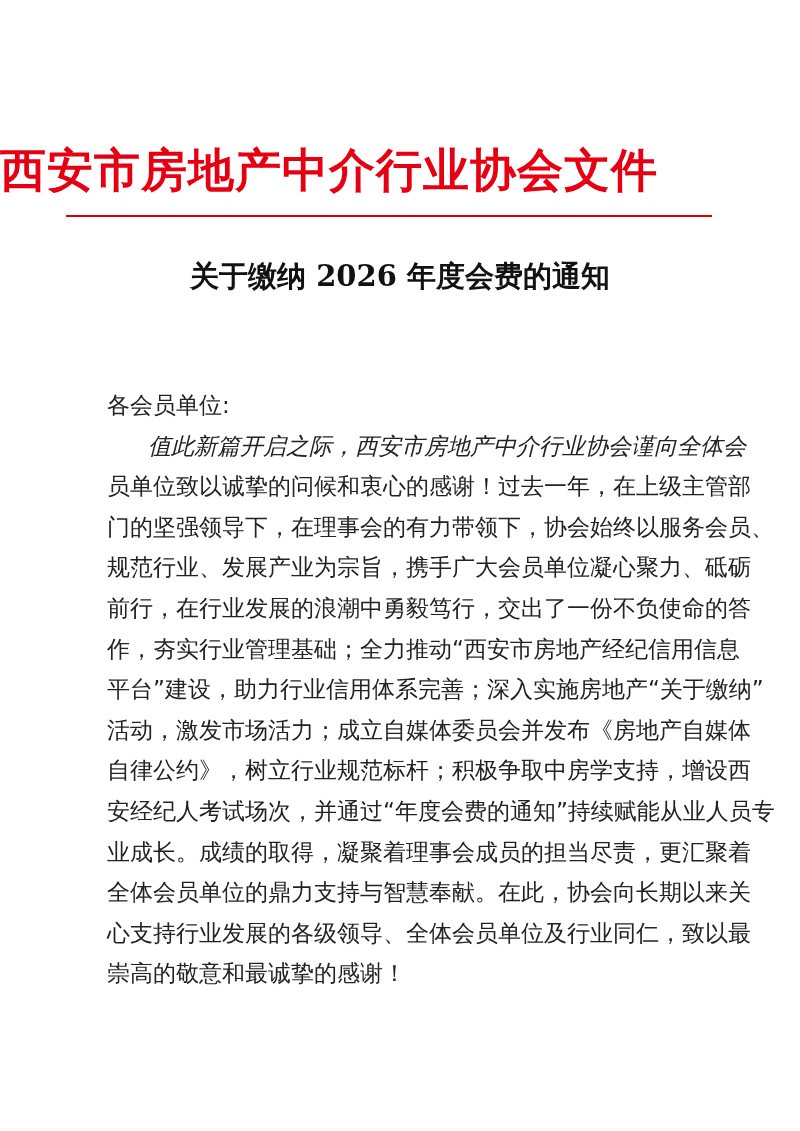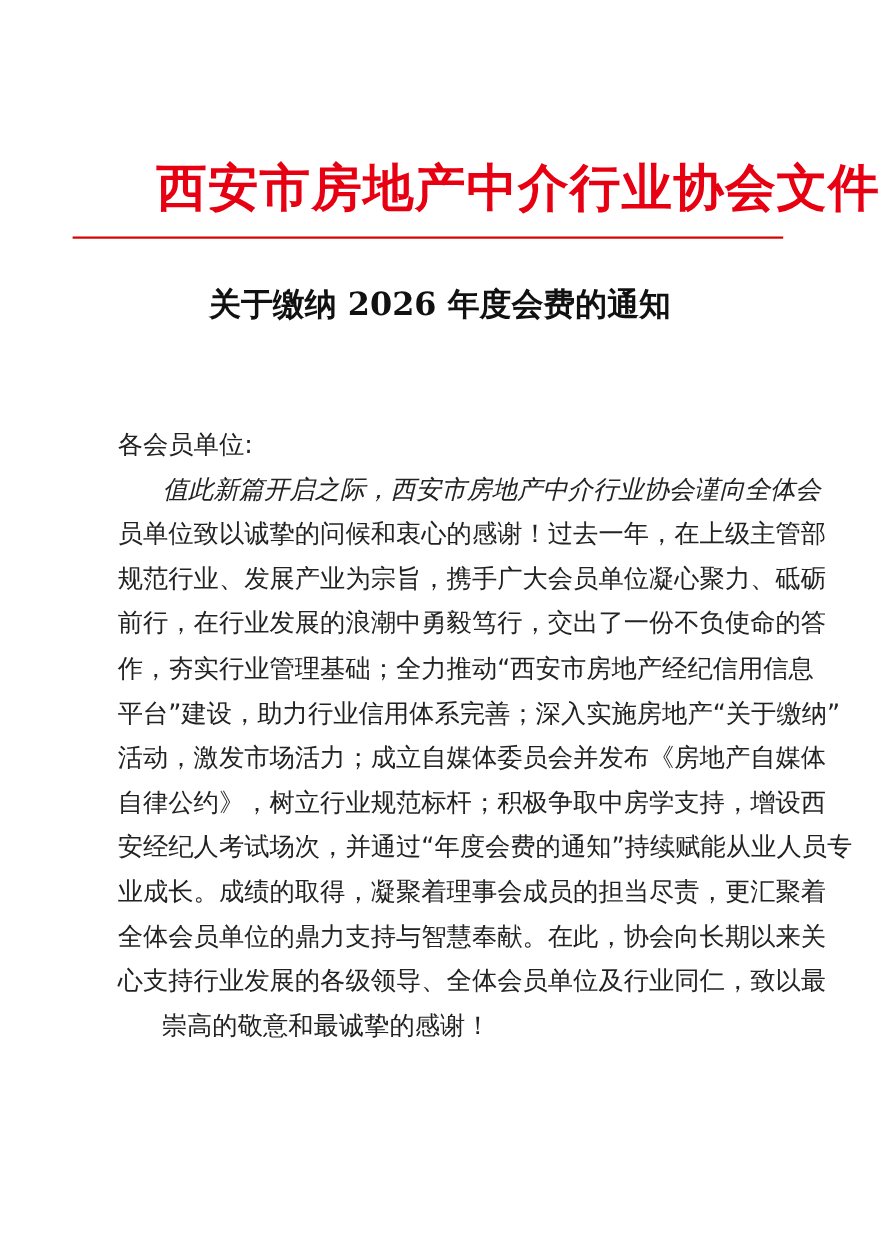--- a/index.html
+++ b/index.html
@@ -1,45 +1,46 @@
 <!DOCTYPE html>
 <html><head>
   <meta charset="utf-8">
   <style>
     html, body { margin: 0; padding: 0; background: #ffffff; }
     body { width: 800px; height: 1131px; position: relative; overflow: hidden;
            font-family: "DejaVu Serif", "Liberation Serif", serif; color: #111; }
-    .masthead { position: absolute; top: 140px; left: 0; width: 800px; text-align: right;
+    .masthead { position: absolute; top: 140px; left: 0; width: 800px; text-align: left;
                 color: #e60012; font-size: 46px; font-weight: bold; letter-spacing: 1px;
                 line-height: 60px; font-family: "DejaVu Serif", serif; }
     .rule { position: absolute; top: 215px; left: 66px; width: 646px; height: 2px; background: #d40000; }
     .title { position: absolute; top: 252px; left: 0; width: 800px; text-align: center;
              font-size: 29px; font-weight: bold; line-height: 48px; color: #111; }
     .body { position: absolute; top: 385px; left: 107px; width: 592px;
             font-size: 23px; line-height: 40.6px; color: #222; font-family: "DejaVu Sans", sans-serif; }
     .line { white-space: nowrap; display: block; height: 40.6px; text-align: justify; text-align-last: justify; }
-    .line.last { text-align-last: left; margin-left: 40px; }
+    .line.last { text-align-last: left; }
     .line.indent { padding-left: 41px; font-style: italic; }
     .salutation { text-align-last: left; }
   </style>
 </head>
 <body>
 
 <div>
   <div class="masthead">西安市房地产中介行业协会文件</div>
   <div class="rule"></div>
 
   <div class="title">
     <div>关于缴纳 2026 年度会费的通知</div>
   </div>
 
   <div class="body">
     <span class="line salutation">各会员单位:</span>
     <span class="line indent">值此新篇开启之际，西安市房地产中介行业协会谨向全体会</span>
     <span class="line">员单位致以诚挚的问候和衷心的感谢！过去一年，在上级主管部</span>
+    <span class="line">门的坚强领导下，在理事会的有力带领下，协会始终以服务会员、</span>
     <span class="line">规范行业、发展产业为宗旨，携手广大会员单位凝心聚力、砥砺</span>
     <span class="line">前行，在行业发展的浪潮中勇毅笃行，交出了一份不负使命的答</span>
     <span class="line">作，夯实行业管理基础；全力推动“西安市房地产经纪信用信息</span>
     <span class="line">平台”建设，助力行业信用体系完善；深入实施房地产“关于缴纳”</span>
     <span class="line">活动，激发市场活力；成立自媒体委员会并发布《房地产自媒体</span>
     <span class="line">自律公约》，树立行业规范标杆；积极争取中房学支持，增设西</span>
     <span class="line">安经纪人考试场次，并通过“年度会费的通知”持续赋能从业人员专</span>
     <span class="line">业成长。成绩的取得，凝聚着理事会成员的担当尽责，更汇聚着</span>
     <span class="line">全体会员单位的鼎力支持与智慧奉献。在此，协会向长期以来关</span>
     <span class="line">心支持行业发展的各级领导、全体会员单位及行业同仁，致以最</span>

